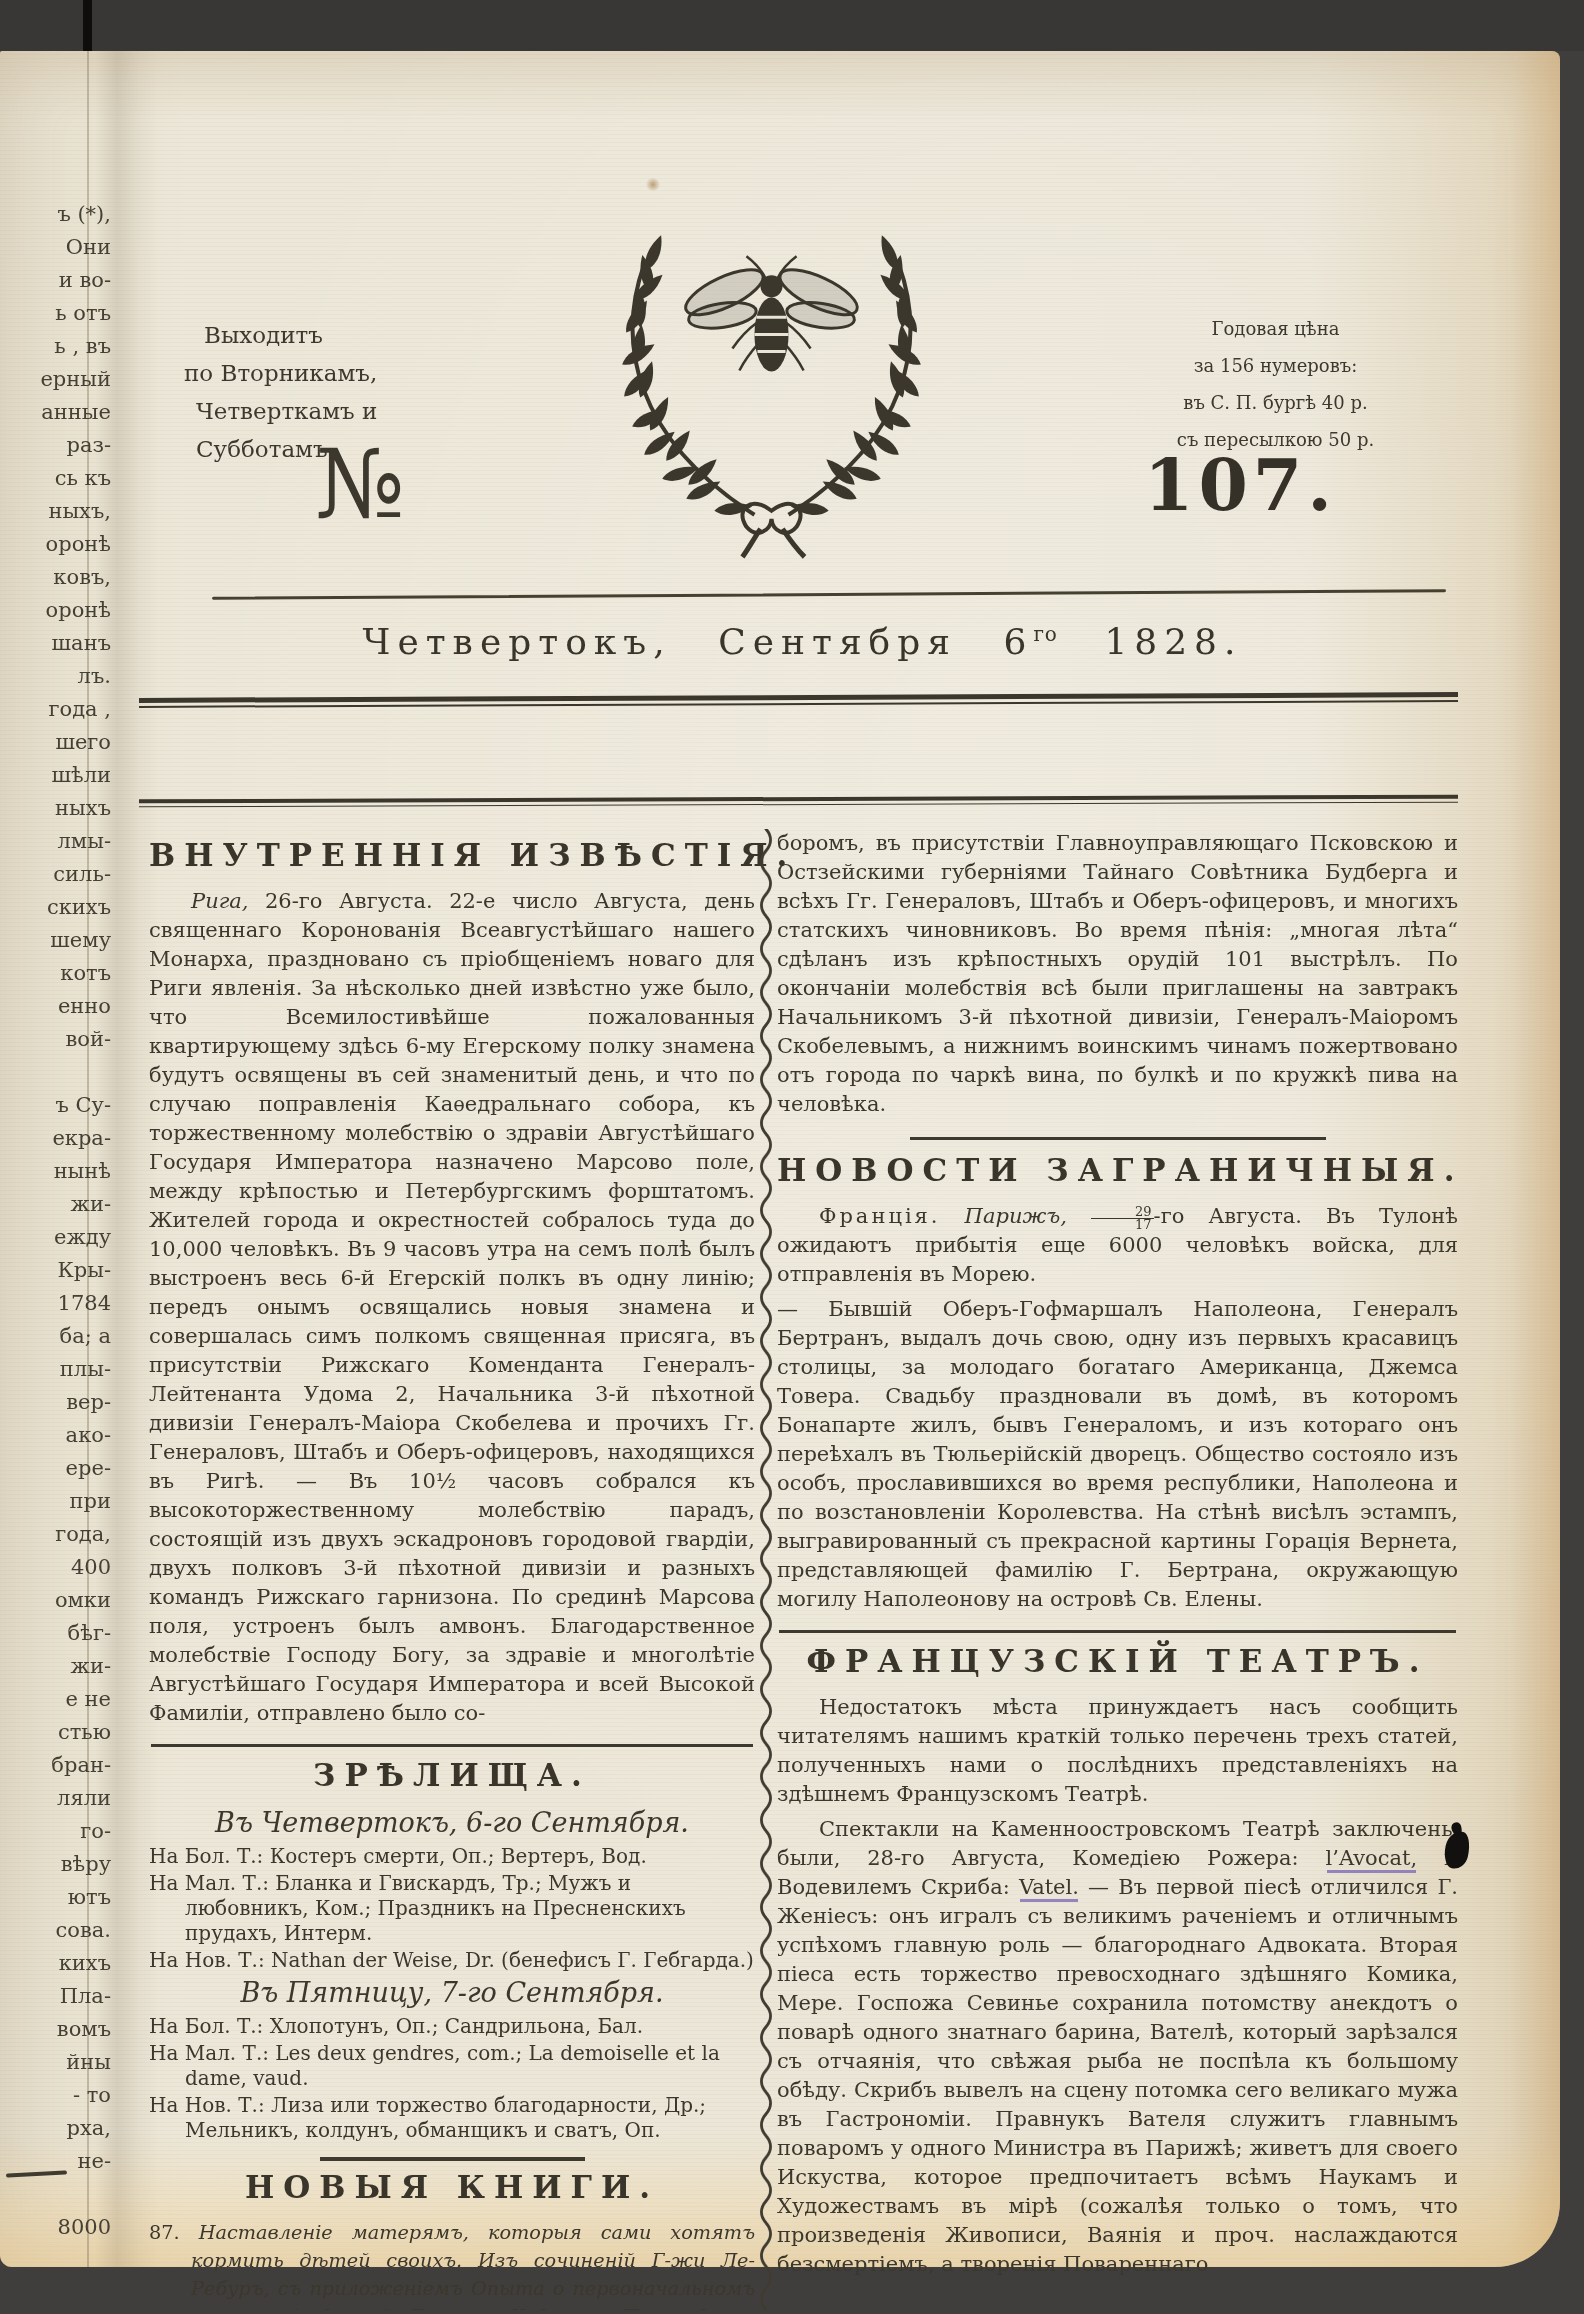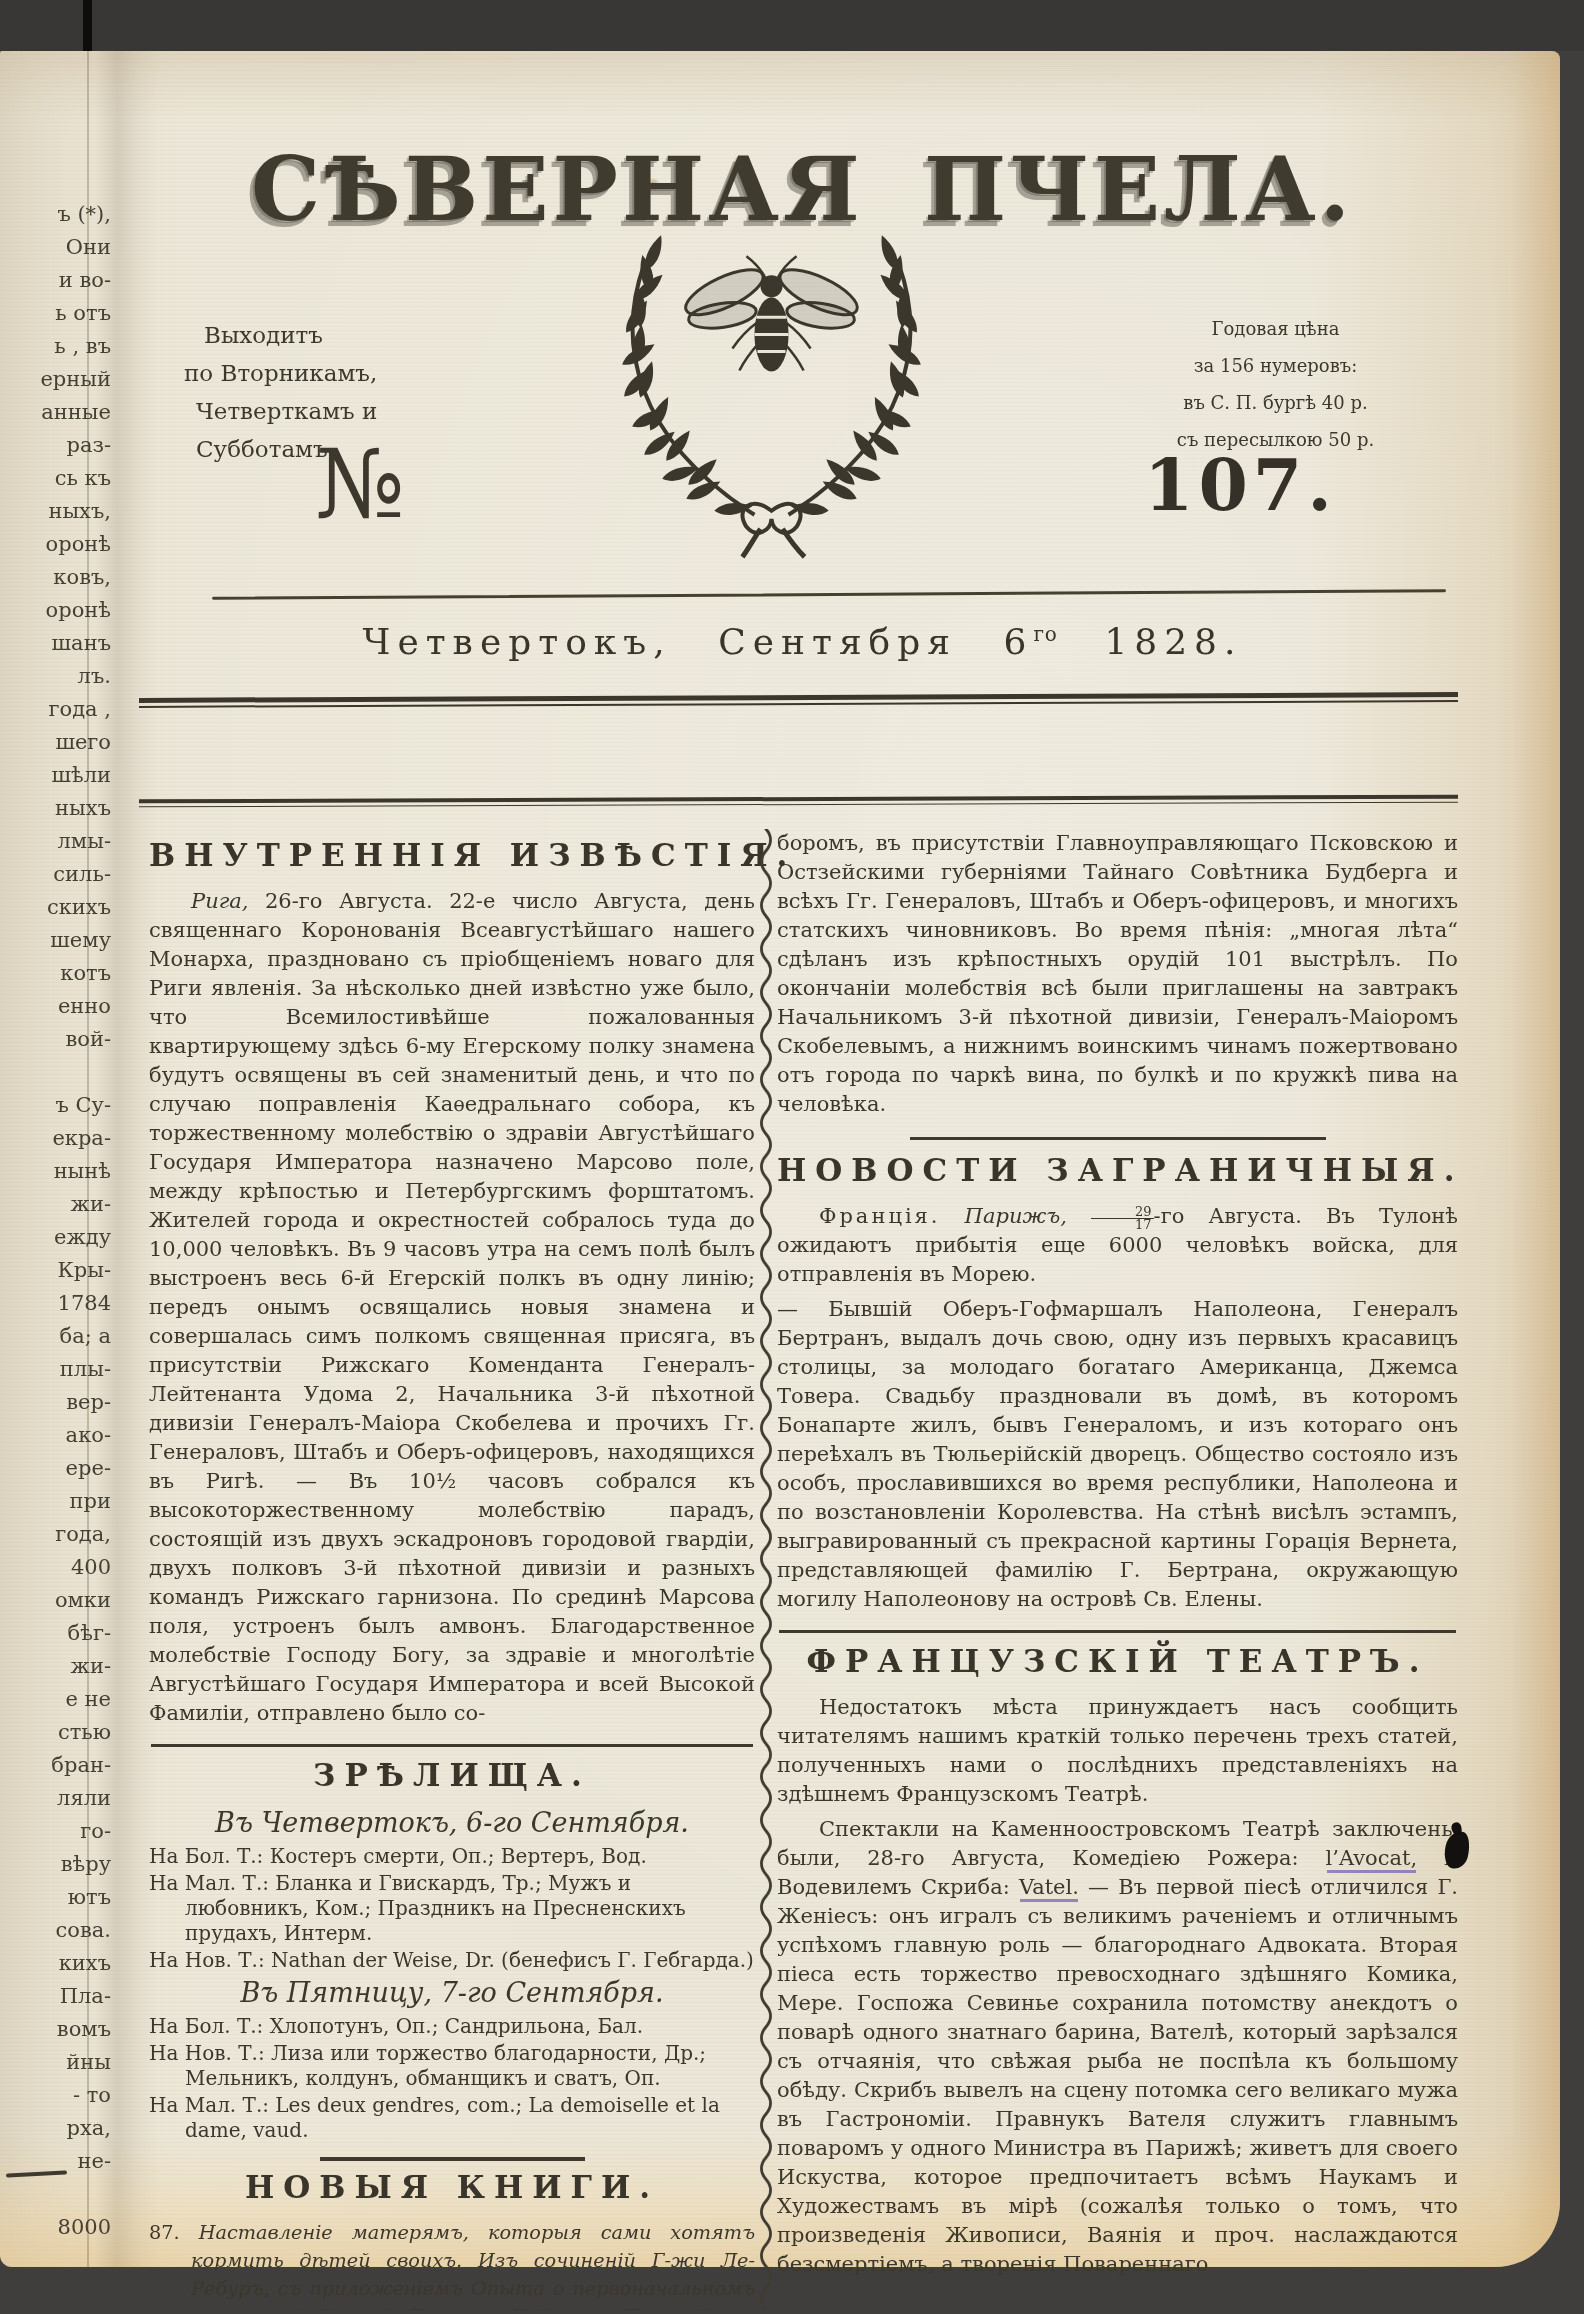--- a/index.html
+++ b/index.html
@@ -145,21 +145,20 @@
         <div class="frag-line">йны</div>
         <div class="frag-line">- то</div>
         <div class="frag-line">рха,</div>
         <div class="frag-line">не-</div>
         <div class="frag-line">&nbsp;</div>
         <div class="frag-line">8000</div>
       </div>
     <div class="spine-dash"></div>
 
     <div class="main">
-      <h1 class="masthead">СѢВЕРНАЯ ПЧЕЛА.</h1>
 
       <div class="schedule">
           <div class="sched-line">Выходитъ</div>
           <div class="sched-line">по Вторникамъ,</div>
           <div class="sched-line">Четверткамъ и</div>
           <div class="sched-line">Субботамъ.</div>
         </div>
       <div class="price">
           <div class="price-line">Годовая цѣна</div>
           <div class="price-line">за 156 нумеровъ:</div>
@@ -238,22 +237,22 @@
           <h2>ЗРѢЛИЩА.</h2>
           <div class="theatre-day">Въ Четвертокъ, 6-го Сентября.</div>
           <div>
               <div class="theatre-item">На Бол. Т.: Костеръ смерти, Оп.; Вертеръ, Вод.</div>
               <div class="theatre-item">На Мал. Т.: Бланка и Гвискардъ, Тр.; Мужъ и любовникъ, Ком.; Праздникъ на Пресненскихъ прудахъ, Интерм.</div>
               <div class="theatre-item">На Нов. Т.: Nathan der Weise, Dr. (бенефисъ Г. Гебгарда.)</div>
             </div>
           <div class="theatre-day">Въ Пятницу, 7-го Сентября.</div>
           <div>
               <div class="theatre-item">На Бол. Т.: Хлопотунъ, Оп.; Сандрильона, Бал.</div>
+              <div class="theatre-item">На Мал. Т.: Les deux gendres, com.; La demoiselle et la dame, vaud.</div>
               <div class="theatre-item">На Нов. Т.: Лиза или торжество благодарности, Др.; Мельникъ, колдунъ, обманщикъ и сватъ, Оп.</div>
-              <div class="theatre-item">На Мал. Т.: Les deux gendres, com.; La demoiselle et la dame, vaud.</div>
             </div>
           <div class="rule-short"></div>
           <h2>НОВЫЯ КНИГИ.</h2>
           <p class="book">
             <span class="book-no">87.</span>
             <span>Наставленіе матерямъ, которыя сами хотятъ кормить дѣтей своихъ. Изъ сочиненій Г-жи Ле-Ребуръ, съ приложеніемъ Опыта о первоначальномъ воспитаніи дѣтей, Доктора Кадогана. Переводъ съ Французскаго. С. П. б. 1828, въ типогр. А. Смирдина, въ 12, MVI и 111 стр. (*).</span>
           </p>
 
         </div>
 

